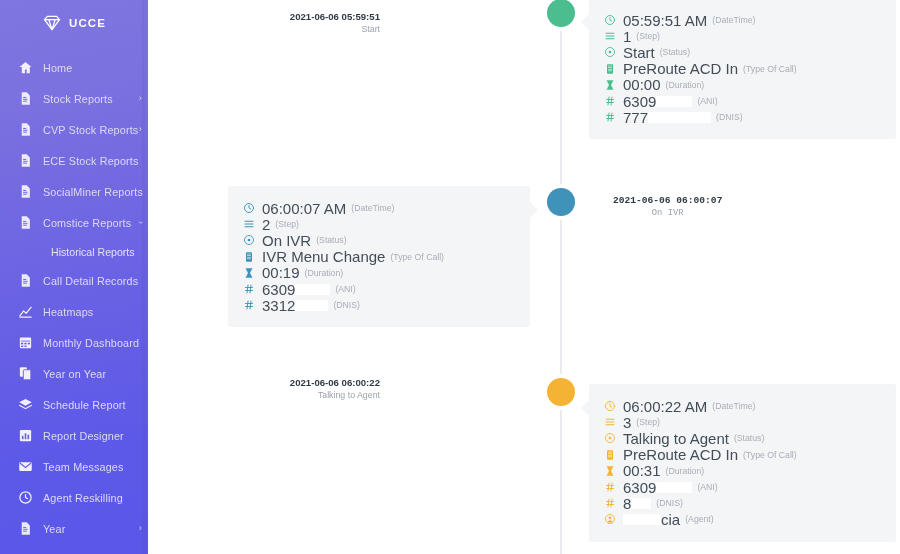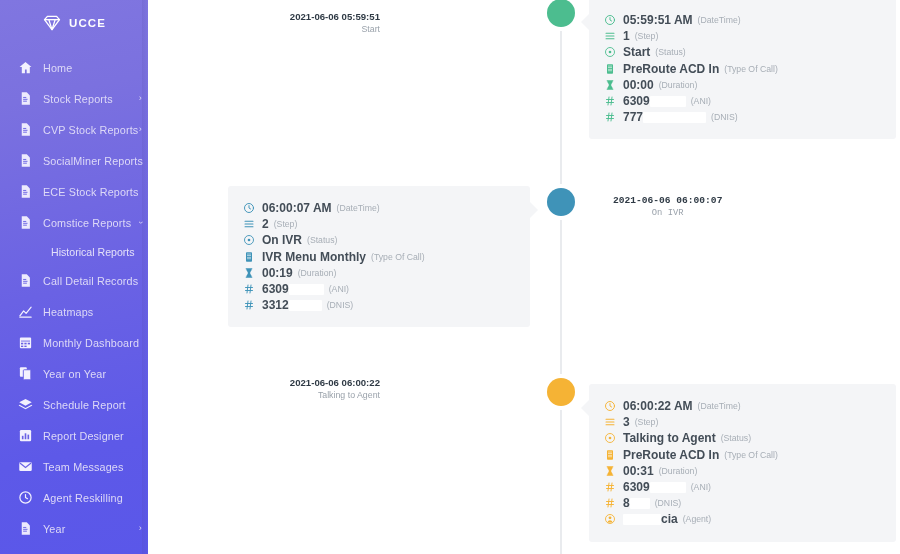--- a/index.html
+++ b/index.html
@@ -81,21 +81,21 @@
     border-top: 9px solid transparent;
     border-bottom: 9px solid transparent;
   }
   .card.arrow-left:after  { left: -8px;  border-right: 9px solid #f4f5f7; }
   .card.arrow-right:after { right: -8px; border-left: 9px solid #f4f5f7; }
 
   .crow { display: flex; align-items: center; height: 16.2px; white-space: nowrap; }
   .crow .cico { width: 13px; flex: 0 0 13px; display: flex; align-items: center;
                 justify-content: center; margin-right: 7px; }
   .crow .cico svg { display: block; }
-  .cval { font-size: 12px; font-weight: 700; color: #434d57; }
+  .cval { font-size: 15px; font-weight: 400; color: #434d57; }
   .clbl { font-size: 8.7px; color: #a7aeb6; margin-left: 5px; font-weight: 400; }
   .redact {
     display: inline-block; background: #ffffff; height: 11px;
     vertical-align: middle; border-radius: 1px; margin-left: 0px;
   }
 </style>
 </head>
 <body>
 
 <div class="app">
@@ -146,32 +146,32 @@
         </div>
         <div class="nav-item">
           <span class="ico">
             <svg width="15" height="15" viewBox="0 0 24 24" fill="#f3f1fe">
               <path d="M6 2h8l5 5v15H6z" opacity=".95"></path>
               <rect x="8.2" y="9.5" width="5" height="1.5" fill="#6a62e4"></rect>
               <rect x="8.2" y="12.5" width="7" height="1.5" fill="#6a62e4"></rect>
               <rect x="8.2" y="15.5" width="6" height="1.5" fill="#6a62e4"></rect>
             </svg>
           </span>
+          <span class="nav-label">ECE Stock Reports</span>
+        </div>
+        <div class="nav-item">
+          <span class="ico">
+            <svg width="15" height="15" viewBox="0 0 24 24" fill="#f3f1fe">
+              <path d="M6 2h8l5 5v15H6z" opacity=".95"></path>
+              <rect x="8.2" y="9.5" width="5" height="1.5" fill="#6a62e4"></rect>
+              <rect x="8.2" y="12.5" width="7" height="1.5" fill="#6a62e4"></rect>
+              <rect x="8.2" y="15.5" width="6" height="1.5" fill="#6a62e4"></rect>
+            </svg>
+          </span>
           <span class="nav-label">SocialMiner Reports</span>
-        </div>
-        <div class="nav-item">
-          <span class="ico">
-            <svg width="15" height="15" viewBox="0 0 24 24" fill="#f3f1fe">
-              <path d="M6 2h8l5 5v15H6z" opacity=".95"></path>
-              <rect x="8.2" y="9.5" width="5" height="1.5" fill="#6a62e4"></rect>
-              <rect x="8.2" y="12.5" width="7" height="1.5" fill="#6a62e4"></rect>
-              <rect x="8.2" y="15.5" width="6" height="1.5" fill="#6a62e4"></rect>
-            </svg>
-          </span>
-          <span class="nav-label">ECE Stock Reports</span>
         </div>
         <div class="nav-item">
           <span class="ico">
             <svg width="15" height="15" viewBox="0 0 24 24" fill="#f3f1fe">
               <path d="M6 2h8l5 5v15H6z" opacity=".95"></path>
               <rect x="8.2" y="9.5" width="5" height="1.5" fill="#6a62e4"></rect>
               <rect x="8.2" y="12.5" width="7" height="1.5" fill="#6a62e4"></rect>
               <rect x="8.2" y="15.5" width="6" height="1.5" fill="#6a62e4"></rect>
             </svg>
           </span>
@@ -400,21 +400,21 @@
           <div class="crow">
             <span class="cico">
               <svg width="12" height="12" viewBox="0 0 24 24" fill="#3f93b8">
                 <rect x="6" y="2.5" width="12" height="19" rx="1.6"></rect>
                 <rect x="8" y="5.4" width="8" height="1.3" fill="#ffffff" opacity=".85"></rect>
                 <rect x="8" y="8.6" width="8" height="1.3" fill="#ffffff" opacity=".85"></rect>
                 <rect x="8" y="11.8" width="8" height="1.3" fill="#ffffff" opacity=".85"></rect>
                 <rect x="8" y="15" width="8" height="1.3" fill="#ffffff" opacity=".85"></rect>
               </svg>
             </span>
-            <span class="cval">IVR Menu Monthly</span>
+            <span class="cval">IVR Menu Change</span>
             <span class="clbl">(Type Of Call)</span>
           </div>
           <div class="crow">
             <span class="cico">
               <svg width="12" height="12" viewBox="0 0 24 24" fill="#3f93b8">
                 <path d="M5.5 2.5h13v2h-1.2c0 3.5-3 4.8-3 7.5s3 4 3 7.5h1.2v2h-13v-2h1.2c0-3.5 3-4.8 3-7.5s-3-4-3-7.5H5.5z"></path>
               </svg>
             </span>
             <span class="cval">00:19</span>
             <span class="clbl">(Duration)</span>

